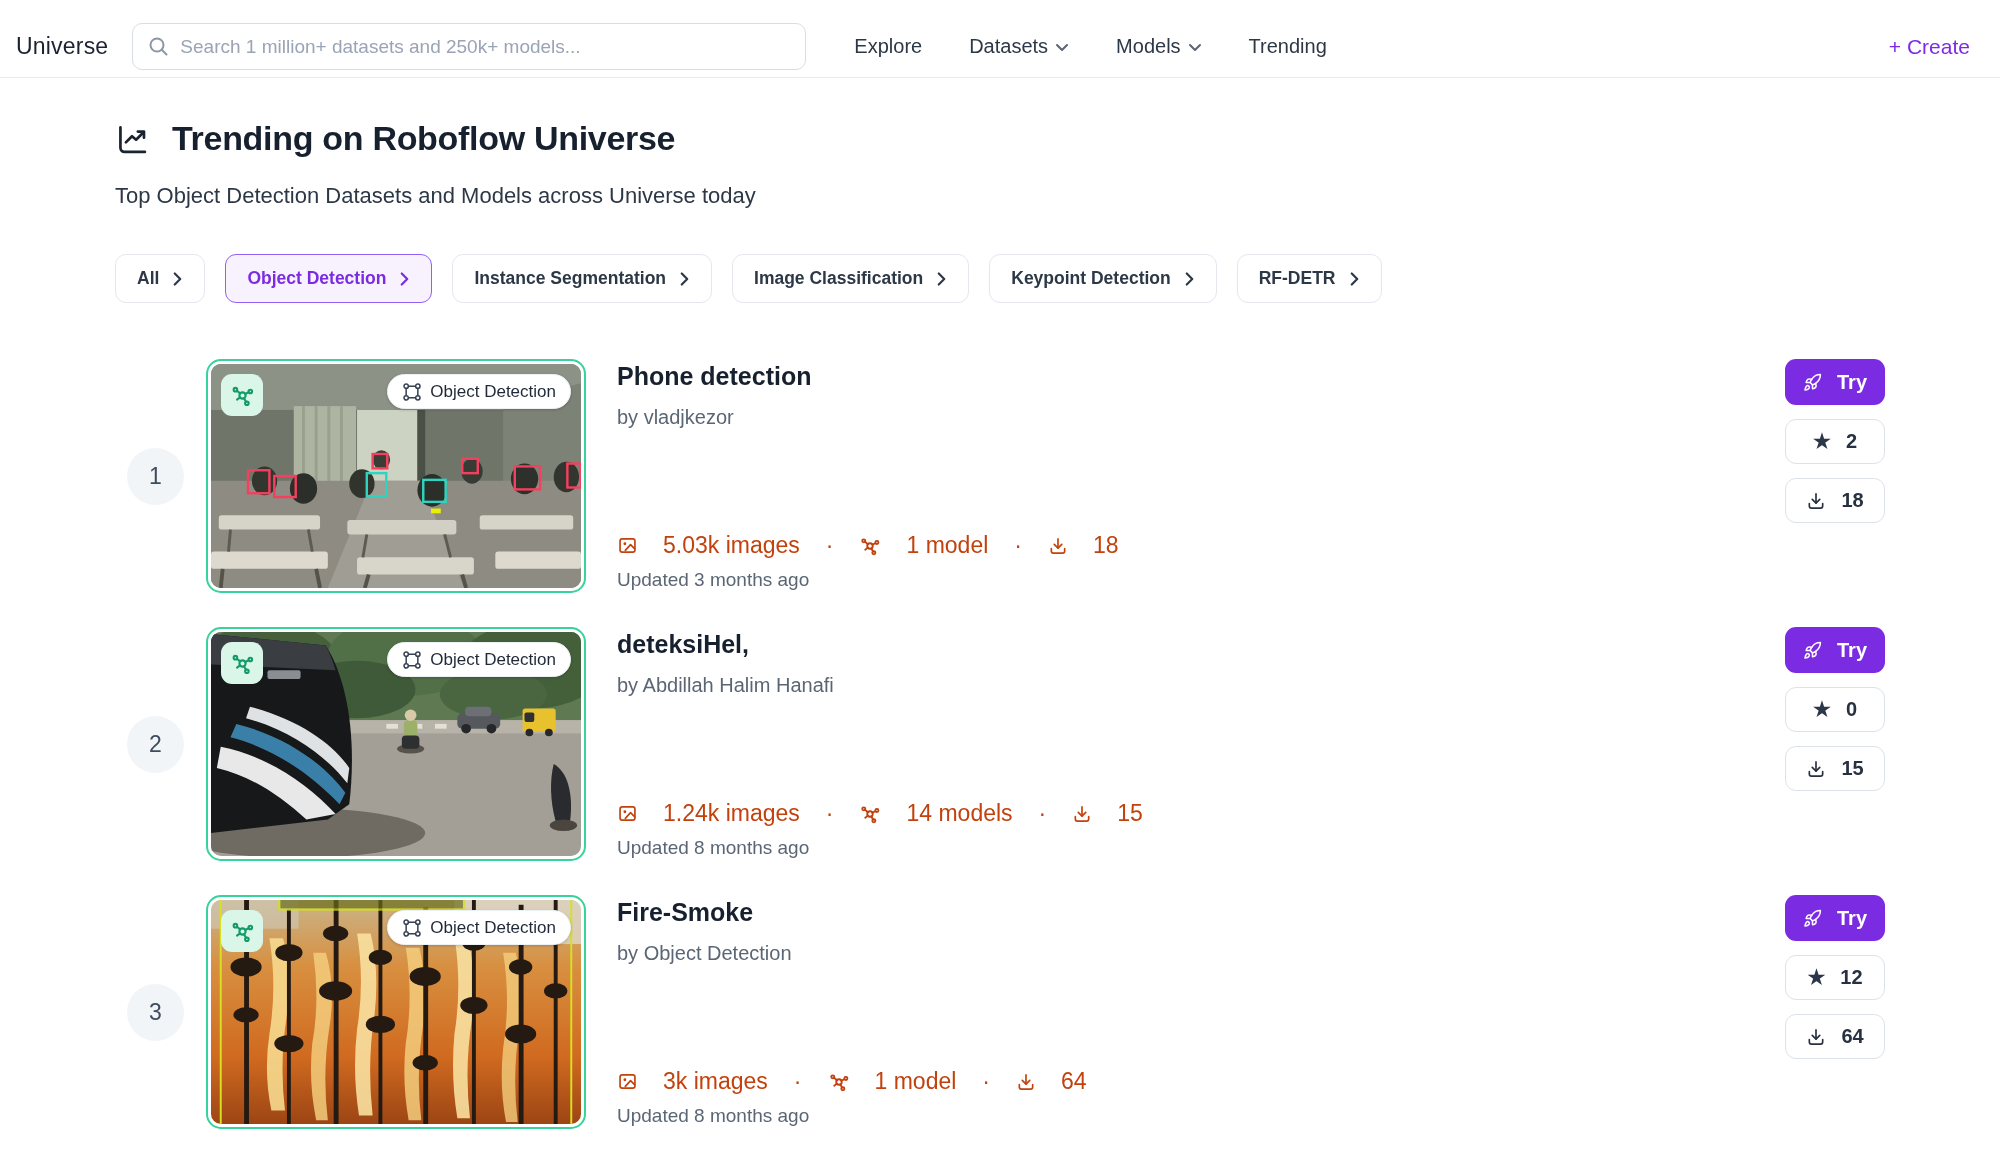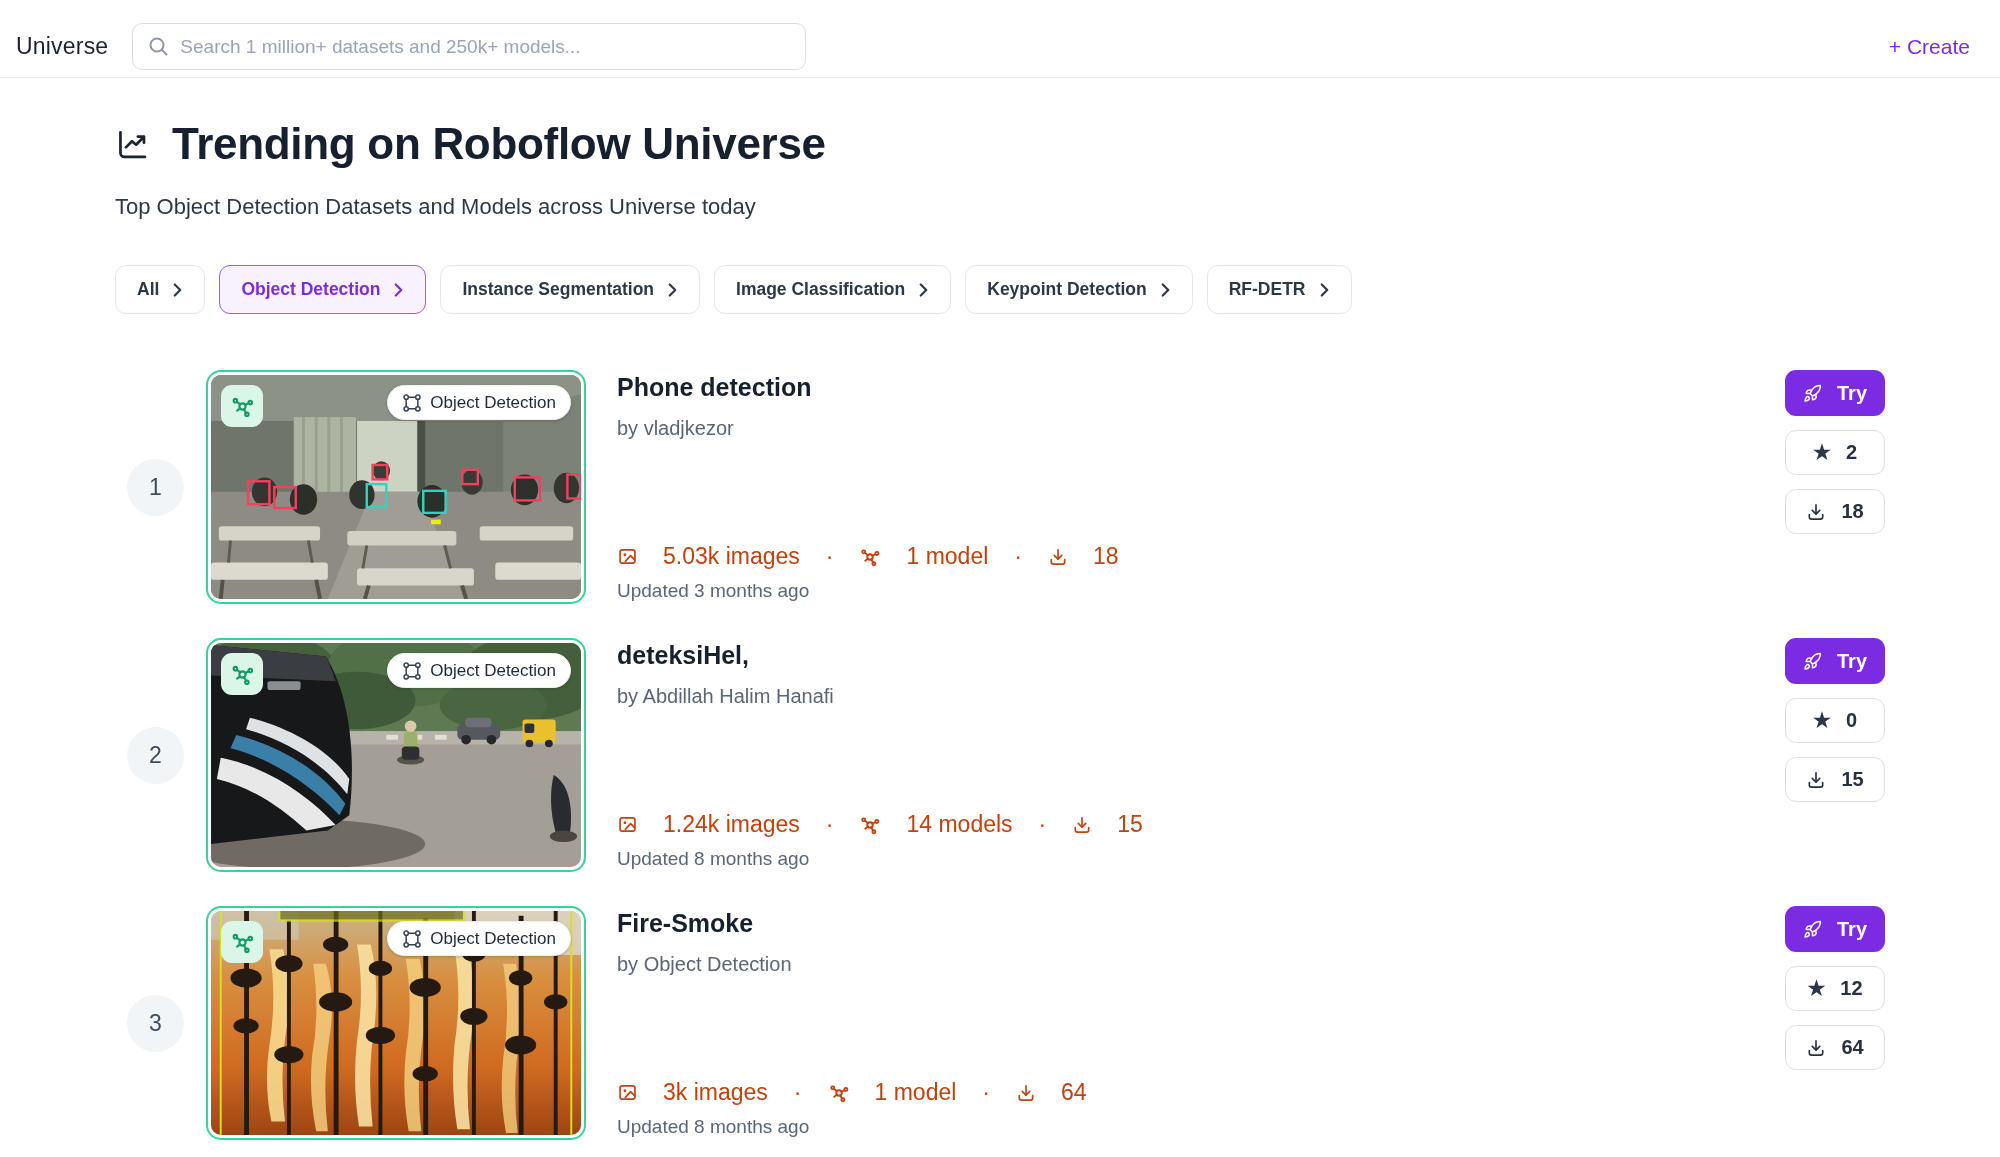--- a/index.html
+++ b/index.html
@@ -18,25 +18,25 @@
   .searchbox input::placeholder { color: #9aa4b4; }
   .navlinks { display: flex; align-items: center; gap: 47px; margin-left: 48px; }
   .navlink { display: flex; align-items: center; gap: 7px; font-size: 20px; font-weight: 500;
     color: #2d3847; cursor: pointer; }
   .navlink svg { margin-top: 2px; }
   .create-link { margin-left: auto; color: #7d2be4; font-size: 21px; font-weight: 500; cursor: pointer; }
 
   
   .main { padding: 0 115px; }
   .title-row { margin-top: 41px; display: flex; align-items: center; gap: 23px; }
-  .page-title { font-size: 44px; font-weight: 700; color: #17202e; letter-spacing: -.3px; }
+  .page-title { font-size: 34px; font-weight: 700; color: #17202e; letter-spacing: -.3px; }
   .subtitle { margin-top: 25px; font-size: 22px; color: #2d3847; }
 
   
-  .filters { margin-top: 45px; display: flex; gap: 14px; }
+  .filters { margin-top: 45px; display: flex; gap: 20px; }
   .pill { height: 49px; padding: 0 21px; border: 1px solid #e4e8ee; border-radius: 11px;
     background: #fff; display: flex; align-items: center; gap: 13px; font-size: 17.5px;
     font-weight: 600; color: #2d3847; cursor: pointer; white-space: nowrap; }
   .pill.selected { border: 1.5px solid #9061f2; background: #f7f2fe; color: #7c2ce0; }
   .pill svg { margin-top: 1px; }
 
   
   .cards { margin-top: 56px; }
   .card { display: flex; align-items: stretch; margin-bottom: 34px; }
   .rank { width: 57px; height: 57px; border-radius: 50%; background: #f2f5f8; color: #3f4c5e;
@@ -127,20 +127,40 @@
 </svg>
 
 <header class="topnav">
   <div class="brand">Universe</div>
   <div class="searchbox">
     <svg width="21" height="21" viewBox="0 0 21 21">
         <use href="#ic-search"></use>
       </svg>
     <input type="text" placeholder="Search 1 million+ datasets and 250k+ models..." style="">
   </div>
+  <nav class="navlinks">
+    <div class="navlink">
+        <span>Explore</span>
+      </div>
+    <div class="navlink">
+        <span>Datasets</span>
+      <svg width="14" height="13" viewBox="0 0 14 13">
+          <use href="#ic-chevdown"></use>
+        </svg>
+      </div>
+    <div class="navlink">
+        <span>Models</span>
+      <svg width="14" height="13" viewBox="0 0 14 13">
+          <use href="#ic-chevdown"></use>
+        </svg>
+      </div>
+    <div class="navlink">
+        <span>Trending</span>
+      </div>
+  </nav>
   <div class="create-link">+ Create</div>
 </header>
 
 <main class="main">
 
   <div class="title-row">
     <svg width="34" height="34" viewBox="0 0 25 25">
         <use href="#ic-trendchart"></use>
       </svg>
     <h1 class="page-title">Trending on Roboflow Universe</h1>

